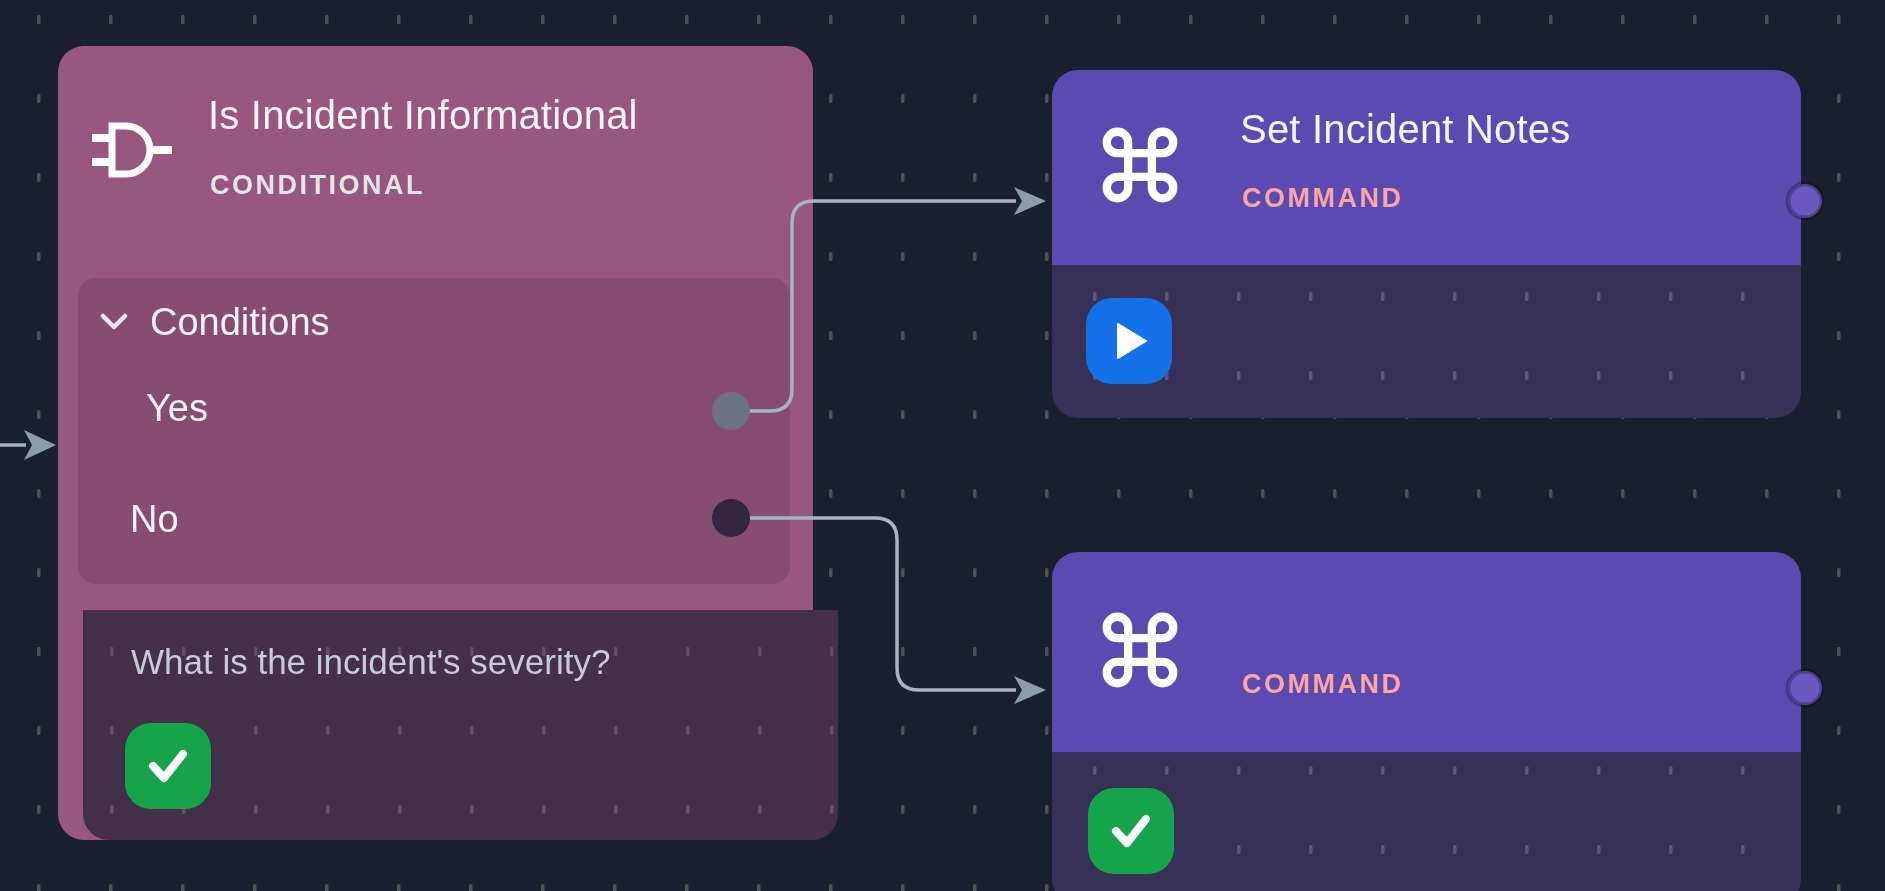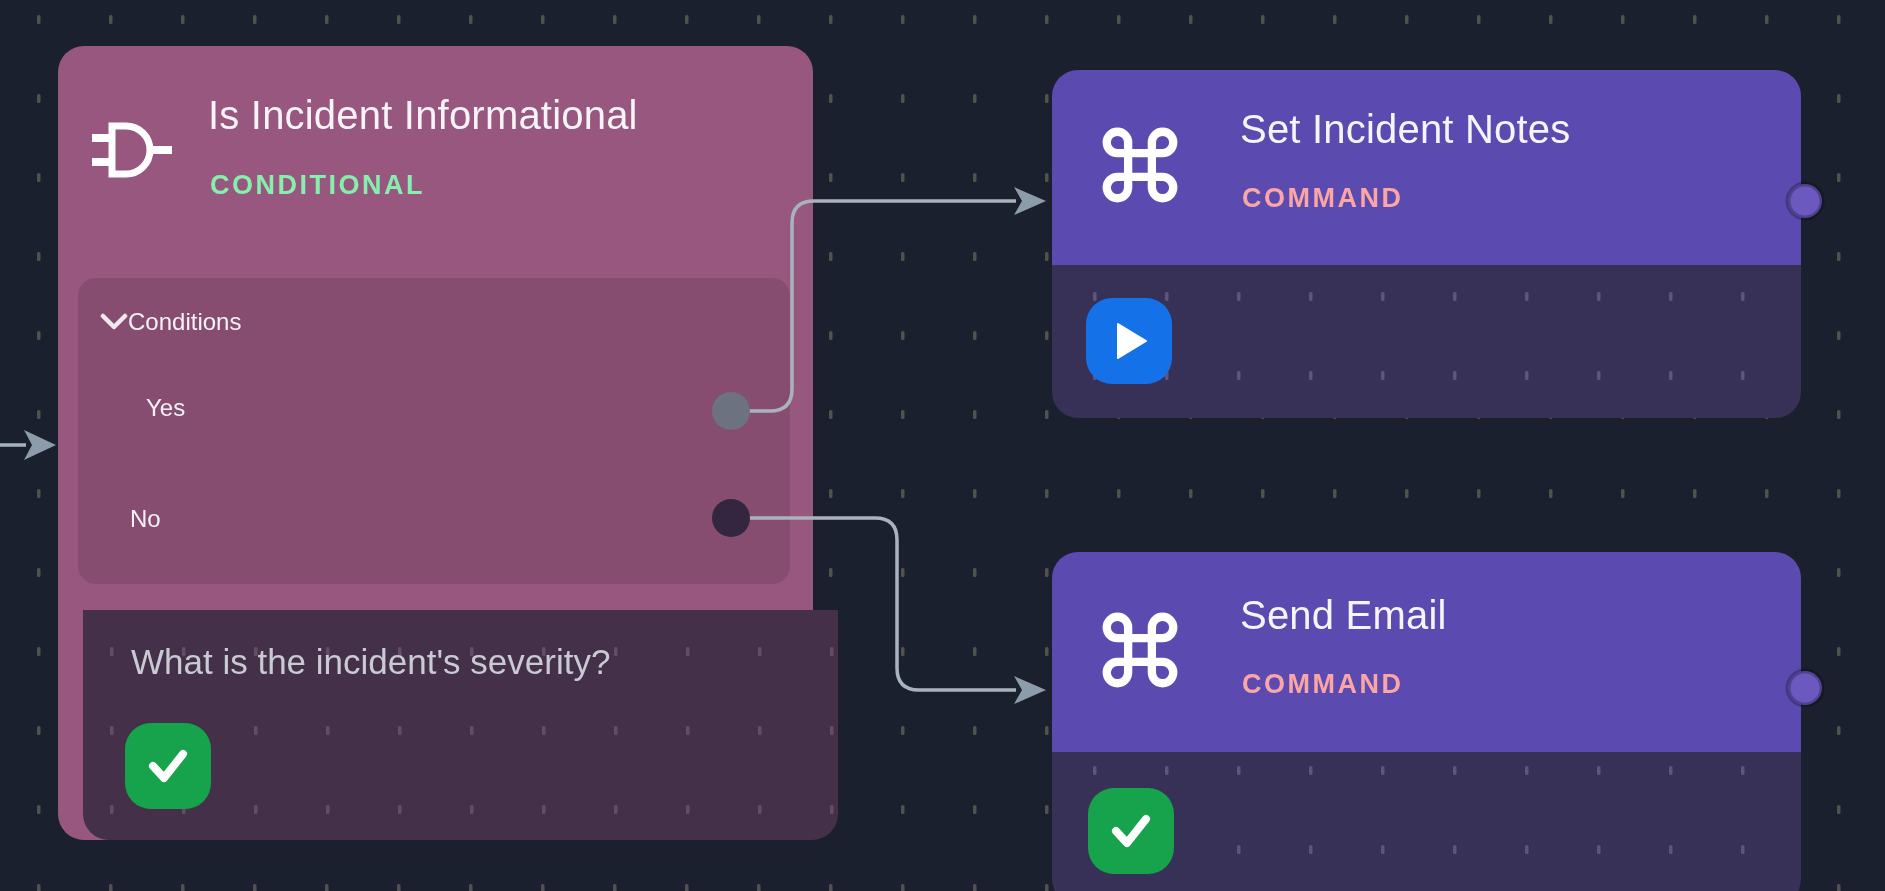--- a/index.html
+++ b/index.html
@@ -14,27 +14,27 @@
   .node{position:absolute;border-radius:26px;}
   .node-title{
     position:absolute;color:#f7f4f7;font-size:40px;line-height:46px;
     white-space:nowrap;letter-spacing:.2px;
   }
   .node-sub{
     position:absolute;font-weight:700;font-size:27px;line-height:30px;
     letter-spacing:2.5px;white-space:nowrap;
   }
   .cond-node{left:58px;top:46px;width:755px;height:794px;background:#97577f;}
-  .cond-sub{color:#86efac;}
+  .cond-sub{color:#e5e5e5;}
   .cond-panel{
     position:absolute;left:20px;top:232px;width:712px;height:306px;
     border-radius:18px;background:#864d71;
   }
-  .cond-row{position:absolute;display:flex;align-items:center;
-    height:44px;color:#f5f1f5;font-size:24px;line-height:44px;}
+  .cond-row{position:absolute;display:flex;align-items:center;gap:22px;
+    height:44px;color:#f5f1f5;font-size:38px;line-height:44px;}
   .cond-footer{
     position:absolute;left:0;top:564px;width:755px;height:230px;
     background:#443049;border-radius:0 0 26px 26px;overflow:hidden;margin-left:25px;
   }
   .question{position:absolute;left:48px;top:32px;font-size:35px;color:#c8cbd4;white-space:nowrap;}
   .action-btn{position:absolute;width:86px;height:86px;border-radius:26px;
     display:flex;align-items:center;justify-content:center;border:none;padding:0;cursor:pointer;}
   .btn-green{background:#17a34c;}
   .btn-blue{background:#1571e8;}
   .cmd-node{left:1052px;width:749px;background:transparent;margin-top:40px;}
@@ -128,21 +128,20 @@
         </svg>
       </button>
     </div>
   </div>
 
   <div class="node cmd-node" style="top:512px;height:353px;">
     <div class="cmd-header" style="height:200px;">
       <svg class="abs" style="left:50px;top:60px;" width="76" height="76" viewBox="0 0 64 64">
         <path d="M22 22 V13 a9 9 0 1 0 -9 9 h9 m20 0 h9 a9 9 0 1 0 -9 -9 v9 m0 20 v9 a9 9 0 1 0 9 -9 h-9 m-20 0 h-9 a9 9 0 1 0 9 9 v-9 m0 -20 h20 v20 h-20 z" fill="none" stroke="#ffffff" stroke-width="7" stroke-linejoin="round"></path>
       </svg>
-      <div class="node-title" style="left:188px;top:40px;">Send Email</div>
       <div class="node-sub cmd-sub" style="left:190px;top:117px;">COMMAND</div>
     </div>
     <div class="cmd-body" style="top:200px;">
       <svg class="dotfill" width="749" height="153" aria-hidden="true">
         <defs>
           <pattern id="dotsB2" x="41" y="14" width="72" height="79" patternUnits="userSpaceOnUse">
             <rect width="3.5" height="9" rx="1.5" fill="#b9b3e0" opacity="0.28"></rect>
           </pattern>
         </defs>
         <rect width="749" height="153" fill="url(#dotsB2)"></rect>

